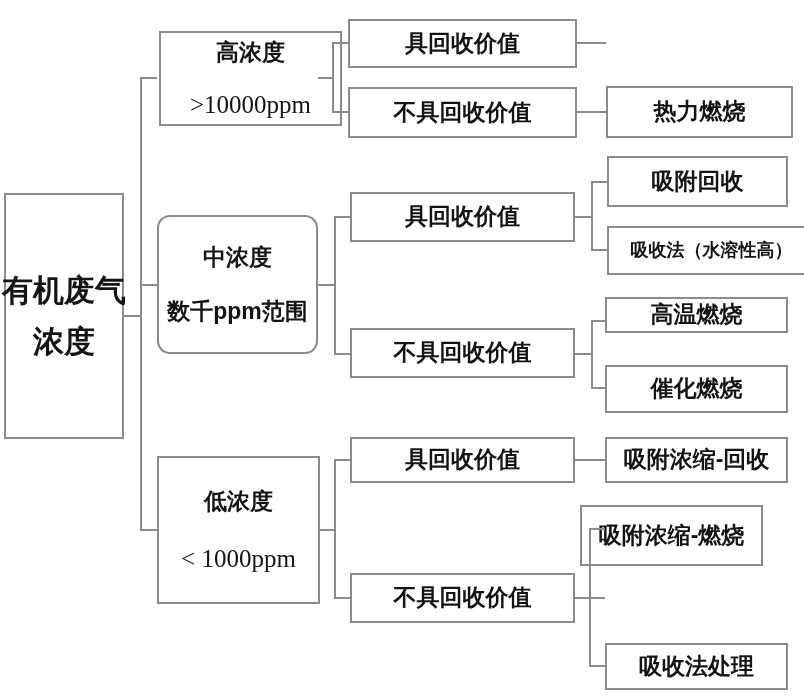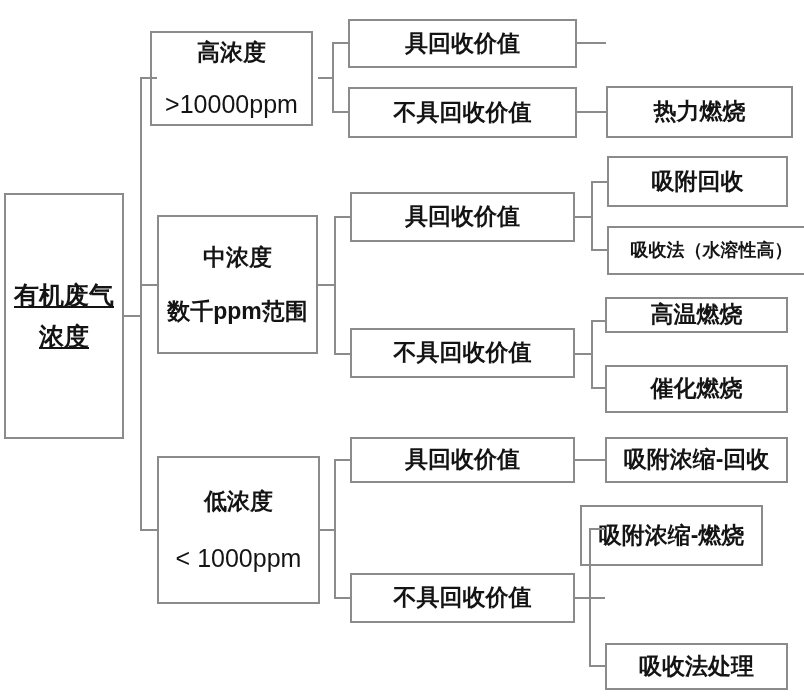--- a/index.html
+++ b/index.html
@@ -7,47 +7,47 @@
     position:relative; width:804px; height:698px; background:var(--background,#ffffff);
     font-family:"Liberation Sans", sans-serif; overflow:hidden;
   }
   .box {
     position:absolute; box-sizing:border-box; background:#ffffff;
     border:2px solid var(--border,#8b8b8b);
     display:flex; flex-direction:column; align-items:center; justify-content:center;
     text-align:center; color:var(--text,#141414);
   }
   .label { font-weight:700; font-size:23px; line-height:1.2; white-space:nowrap; }
-  .root .label { font-size:25px; line-height:1.65;text-decoration:underline; }
+  .root .label { font-size:31px; line-height:1.65; }
   .level { justify-content:space-evenly; }
   .range {
-    font-family:Liberation Sans, sans-serif; font-weight:400; font-size:25px;
+    font-family:Liberation Serif, serif; font-weight:400; font-size:25px;
     white-space:nowrap; line-height:1.1;
   }
   .small .label { font-size:18px; }
   .hl, .vl { position:absolute; background:var(--border,#8b8b8b); }
   .hl { height:2px; }
   .vl { width:2px; }
 </style>
 </head>
 <body>
 
 <div class="canvas">
 
   <div class="box root" style="left:4px;top:193px;width:120px;height:246px;">
     <div class="label">有机废气</div>
     <div class="label">浓度</div>
   </div>
 
-  <div class="box level" style="left:150px;top:31px;width:163px;height:95px;gap:18px;">
+  <div class="box level" style="left:159px;top:31px;width:183px;height:95px;gap:18px;">
     <div class="label">高浓度</div>
     <div class="range">&gt;10000ppm</div>
   </div>
 
-  <div class="box level" style="left:157px;top:215px;width:161px;height:139px;">
+  <div class="box level" style="left:157px;top:215px;width:161px;height:139px;border-radius:13px;">
     <div class="label">中浓度</div>
     <div class="label">数千ppm范围</div>
   </div>
 
   <div class="box level" style="left:157px;top:456px;width:163px;height:148px;">
     <div class="label">低浓度</div>
     <div class="range">&lt; 1000ppm</div>
   </div>
 
   <div class="box" style="left:348px;top:19px;width:229px;height:49px;">

